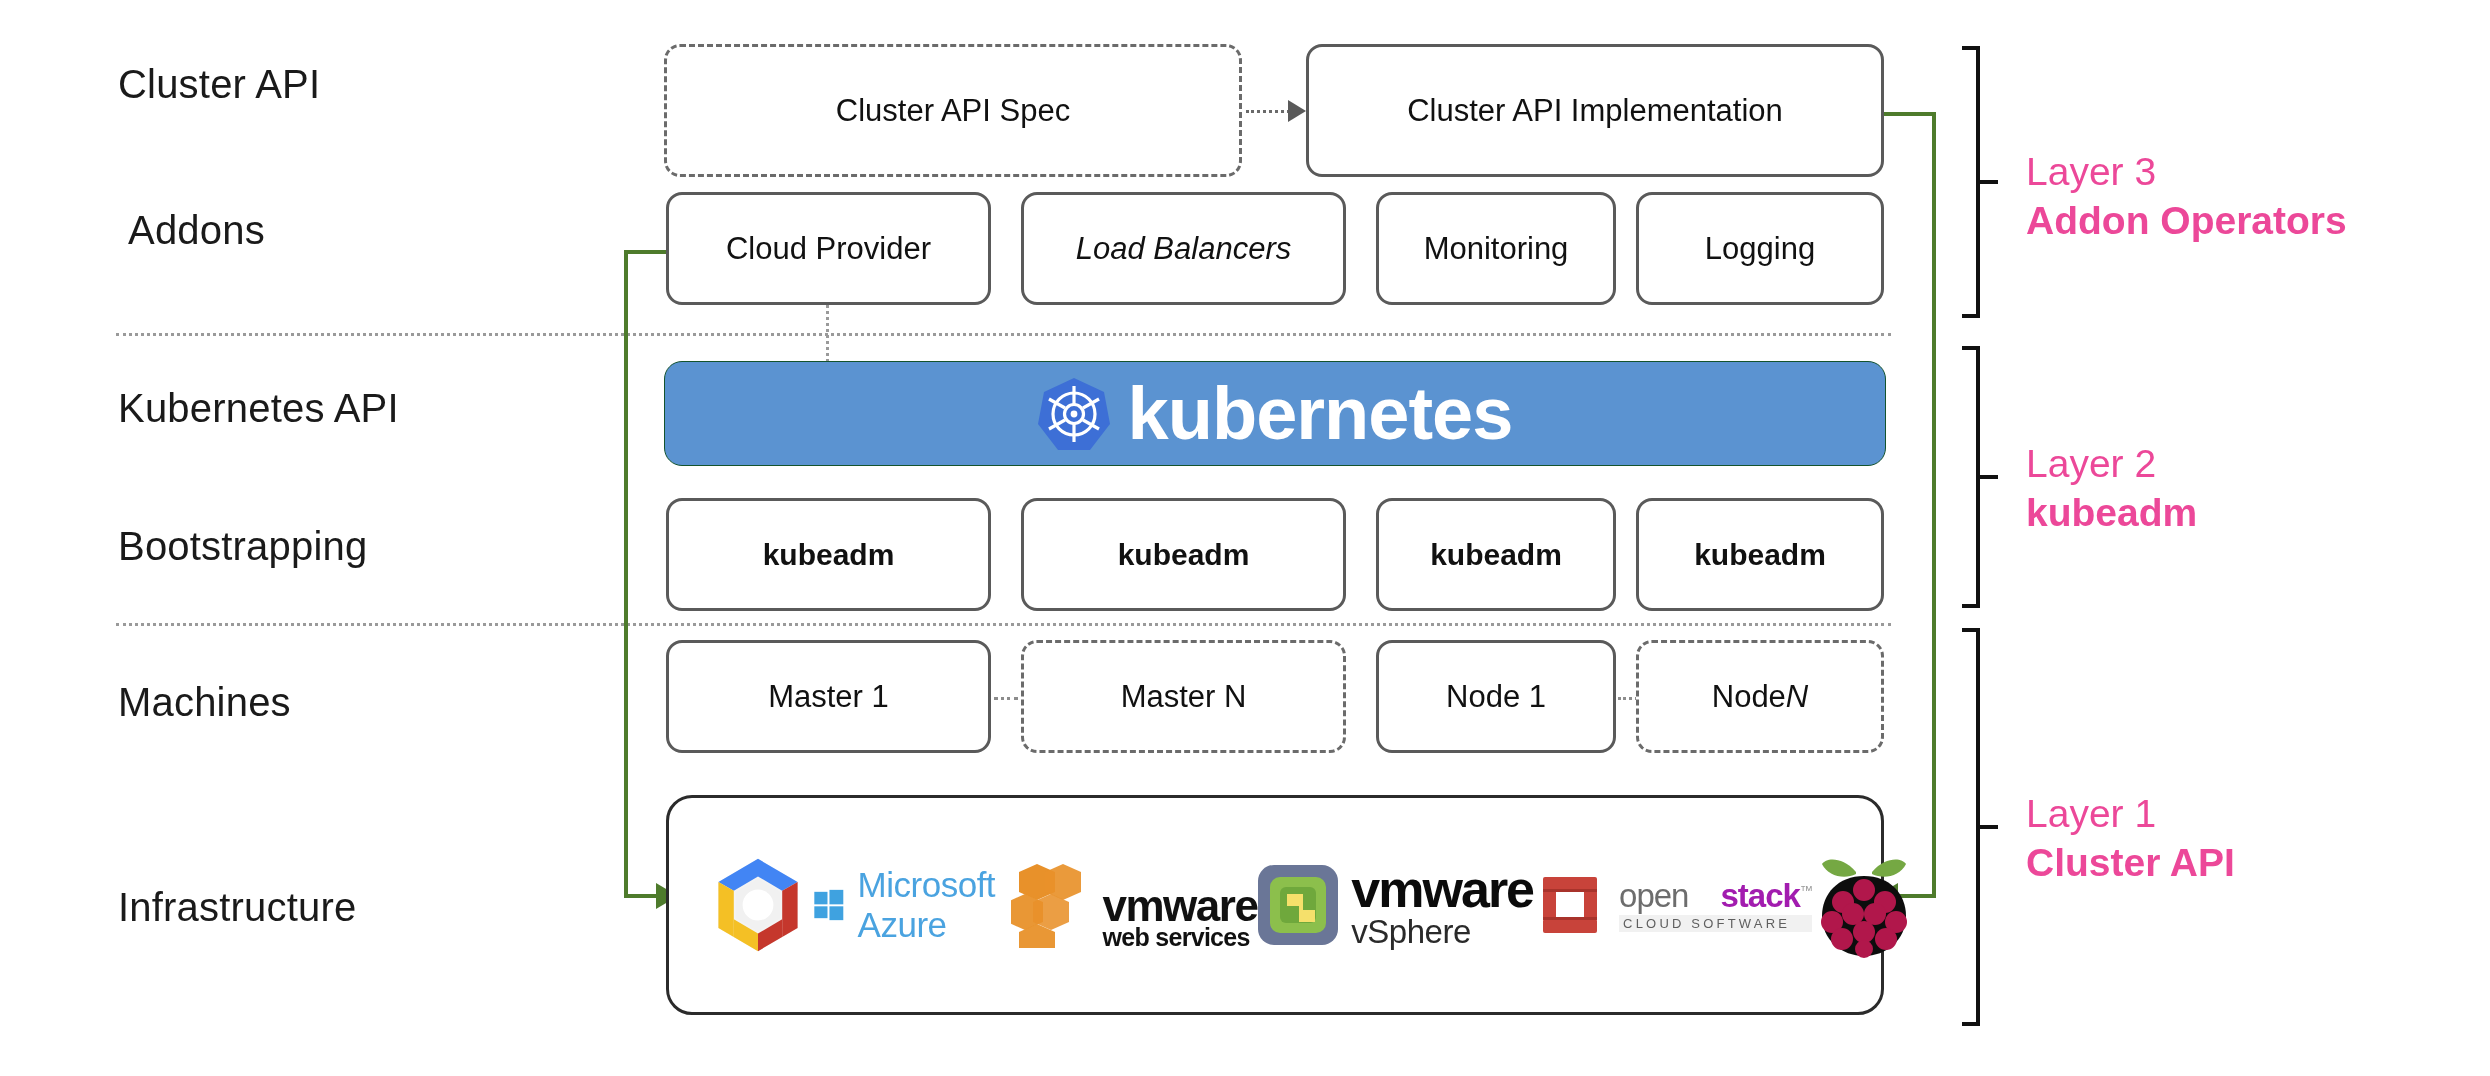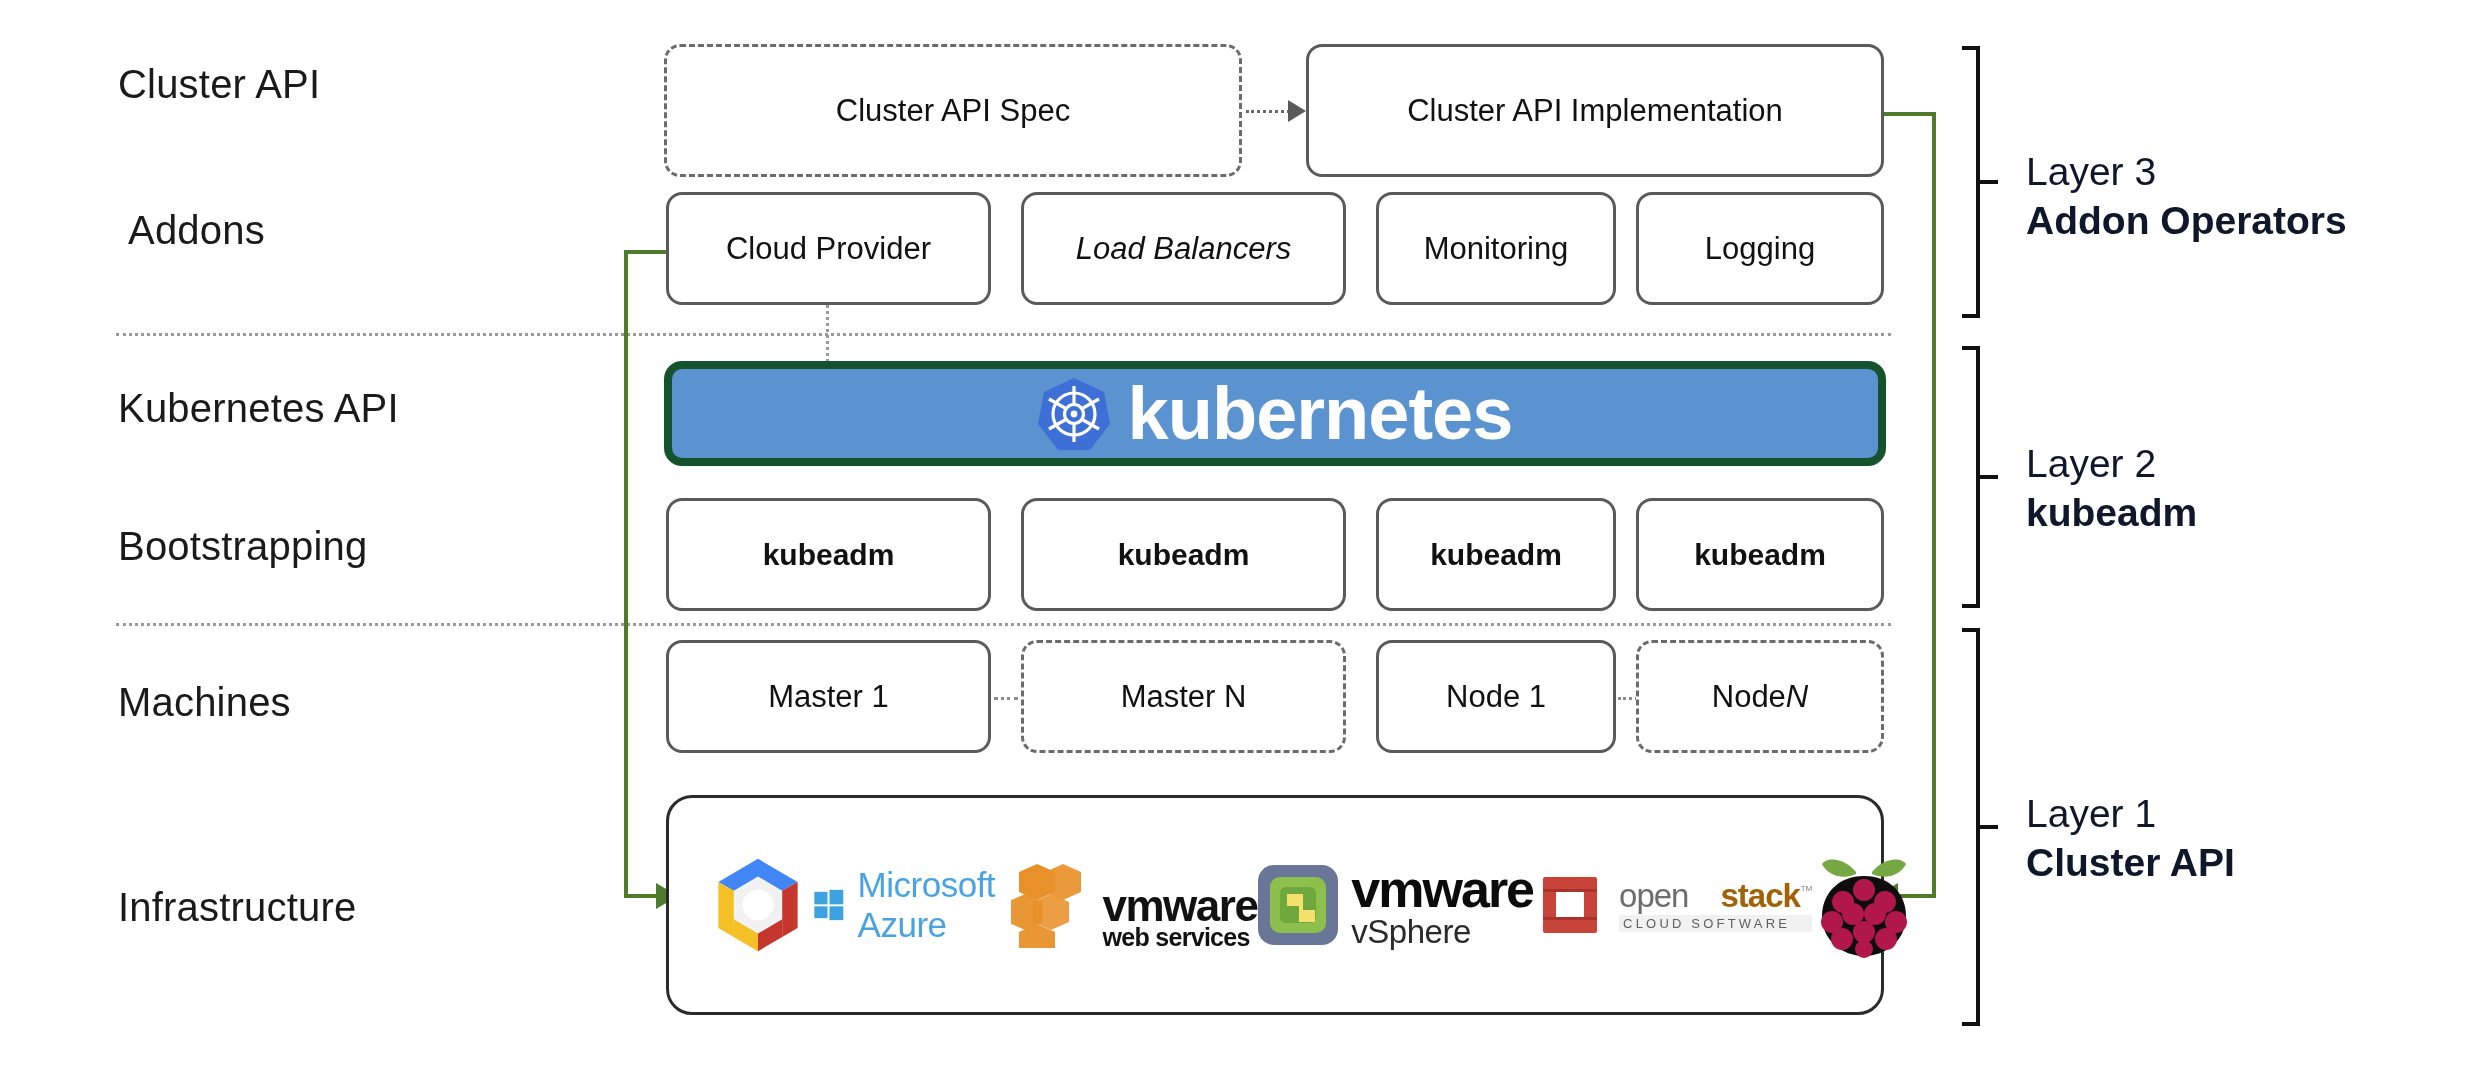--- a/index.html
+++ b/index.html
@@ -14,21 +14,21 @@
   
   .box{position:absolute;box-sizing:border-box;background:#ffffff;
        border:3px solid #5a5a5a;border-radius:16px;
        display:flex;align-items:center;justify-content:center;
        font-size:31px;color:#111;text-align:center;}
   .box.dashed{border-style:dashed;border-color:#6b6b6b;border-width:3px;}
   .box.bold{font-weight:bold;font-size:30px;}
 
   
   .kbar{position:absolute;box-sizing:border-box;background:#5b93d1;
-        border:8px solid #14532d;border-radius:18px;
+        border:1px solid #14532d;border-radius:18px;
         display:flex;align-items:center;justify-content:center;gap:18px;}
   .kbar .ktext{color:#ffffff;font-size:74px;font-weight:bold;letter-spacing:-1px;
                line-height:1;}
 
   
   .infra{position:absolute;box-sizing:border-box;background:#fff;
          border:3px solid #2b2b2b;border-radius:26px;
          display:flex;align-items:center;justify-content:space-around;
          padding:0 34px;}
 
@@ -53,40 +53,40 @@
                  border-top:11px solid transparent;border-bottom:11px solid transparent;
                  border-left:18px solid #5a5a5a;}
 
   
   .brace{position:absolute;}
   .brace .bv{position:absolute;left:14px;top:0;bottom:0;width:0;border-left:4px solid #111;}
   .brace .bt,.brace .bb{position:absolute;left:0;width:18px;height:0;border-top:4px solid #111;}
   .brace .bt{top:0;} .brace .bb{bottom:0;}
   .brace .bm{position:absolute;left:14px;width:22px;height:0;border-top:4px solid #111;
              top:50%;transform:translateY(-50%);}
-  .layerlabel{position:absolute;font-size:39px;color:#0f172a;line-height:1.25;}
+  .layerlabel{position:absolute;font-size:39px;color:#ec4899;line-height:1.25;}
   .layerlabel .l2{font-weight:bold;display:block;}
 
   
   .logo{display:flex;align-items:center;justify-content:center;}
   .azure-wrap{display:flex;align-items:center;gap:13px;}
   .azure-text{color:#4aa3e0;font-size:35px;letter-spacing:-.5px;}
   .aws-wrap{display:flex;align-items:flex-end;gap:9px;}
   .aws-txt{display:flex;flex-direction:column;line-height:.9;}
   .aws-amazon{font-size:44px;font-weight:bold;color:#111;letter-spacing:-1.5px;}
   .aws-sub{font-size:25px;font-weight:bold;color:#111;letter-spacing:-.7px;}
   .vm-wrap{display:flex;align-items:center;gap:12px;}
   .vm-txt{display:flex;flex-direction:column;line-height:1;}
   .vm-ware{font-size:52px;font-weight:bold;color:#0b0b0b;letter-spacing:-2px;}
   .vm-sphere{font-size:33px;color:#2a2a2a;letter-spacing:-.5px;}
   .os-wrap{display:flex;align-items:center;gap:10px;}
   .os-txt{display:flex;flex-direction:column;line-height:1;}
   .os-top{font-size:33px;letter-spacing:-1px;}
   .os-top .os-open{color:#6d6d6d;}
-  .os-top .os-stack{color:#a16207;font-weight:bold;margin-left:32px;}
+  .os-top .os-stack{color:#a21caf;font-weight:bold;margin-left:32px;}
   .os-tm{font-size:13px;color:#9a9a9a;vertical-align:super;}
   .os-bot{font-size:13px;letter-spacing:3.2px;color:#5f5f5f;background:#f1f1f1;
           padding:2px 4px;margin-top:3px;}
   .ital{font-style:italic;}
 </style>
 </head>
 <body>
 
 <div id="stage">
 

